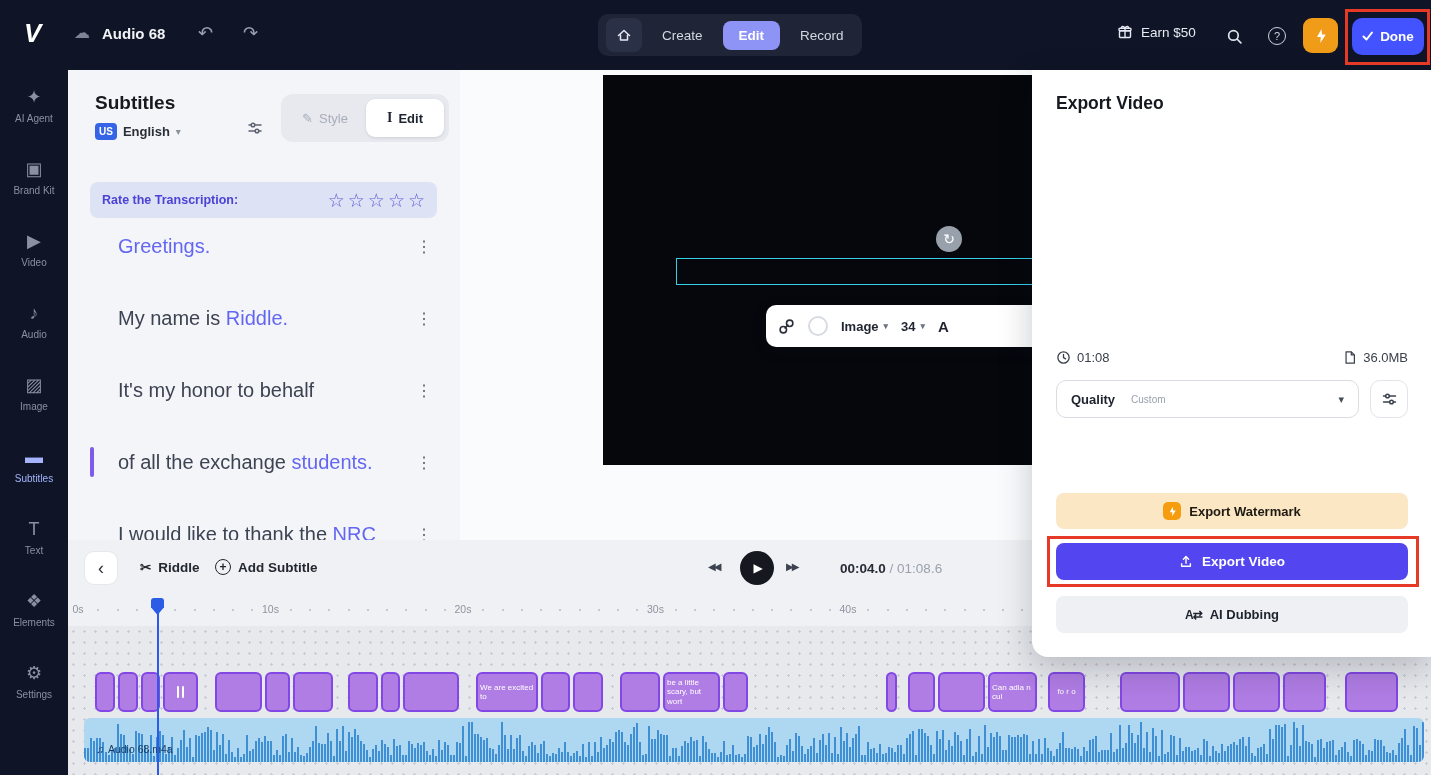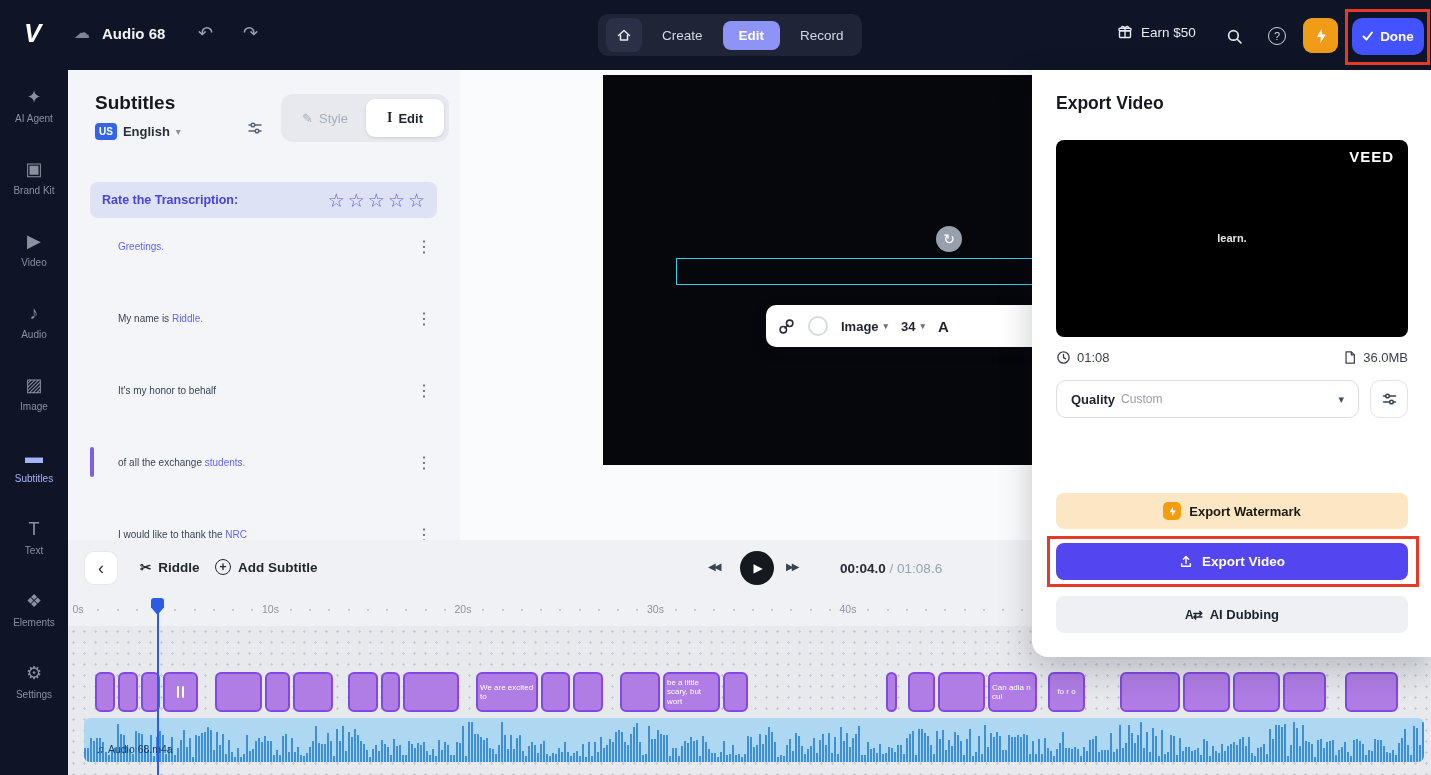--- a/index.html
+++ b/index.html
@@ -73,21 +73,21 @@
     background:#dee2f5; border-radius:8px; display:flex; align-items:center;
     padding:0 12px; }
   .rate-label { color:#4a43d6; font-weight:700; font-size:12.5px; }
   .stars { margin-left:auto; display:flex; gap:3px; }
   .star { color:#5b5bd6; font-size:19px; cursor:pointer; line-height:1; }
   .rows-wrap { position:absolute; left:0; top:140px; width:392px; }
   .sub-row { position:relative; height:72px; display:flex; align-items:center; cursor:pointer; }
   .curbar { position:absolute; left:22px; top:21px; width:4px; height:30px;
     border-radius:2px; background:#7c5ce8; display:none; }
   .sub-row.current .curbar { display:block; }
-  .rowtxt { margin-left:50px; font-size:10px; color:#3c4352; }
+  .rowtxt { margin-left:50px; font-size:20px; color:#3c4352; }
   .rowtxt .accent { color:#6366f1; }
   .rowdots { position:absolute; left:348px; color:#596070; font-size:16px; }
 
   
   .canvas { position:absolute; left:460px; top:70px; width:971px; height:470px;
     background:#fafbfc; z-index:5; }
   .video { position:absolute; left:143px; top:5px; width:480px; height:390px;
     background:#06070c; }
   .sync { position:absolute; left:476px; top:156px; width:26px; height:26px;
     border-radius:50%; background:#98a0ac; color:#fff; font-size:14px;
@@ -167,21 +167,21 @@
   .ep-caption { position:absolute; left:0; top:92px; width:100%; text-align:center;
     color:#e8e8e8; font-size:11px; font-weight:700; }
   .ep-meta { position:absolute; left:24px; top:280px; width:352px; display:flex;
     align-items:center; color:#3a404c; font-size:13px; }
   .ep-meta .mleft, .ep-meta .mright { display:flex; align-items:center; gap:6px; }
   .ep-meta .mright { margin-left:auto; }
   .ep-quality { position:absolute; left:24px; top:310px; width:303px; height:38px;
     background:#fff; border:1px solid #d9dce2; border-radius:10px; display:flex;
     align-items:center; padding:0 14px; cursor:pointer; }
   .q-label { font-size:13px; font-weight:700; color:#1d222c; }
-  .q-value { font-size:12px; color:#98a0ac; margin-left:6px; }
+  .q-value { font-size:10px; color:#98a0ac; margin-left:16px; }
   .q-chev { margin-left:auto; font-size:11px; color:#474e5a; }
   .ep-sliders { position:absolute; left:338px; top:310px; width:38px; height:38px;
     background:#fff; border:1px solid #e2e4ea; border-radius:10px; display:flex;
     align-items:center; justify-content:center; cursor:pointer; }
   .ep-burn { position:absolute; left:24px; top:358px; width:352px; height:38px;
     background:#fff; border:1px solid #eef0f3; border-radius:10px; display:flex;
     align-items:center; padding:0 14px; box-shadow:0 1px 2px rgba(20,24,40,.05); }
   .burn-label { font-size:13px; font-weight:700; color:#1d222c; }
   .info-circ { width:14px; height:14px; border:1.3px solid #aab0bb; border-radius:50%;
     color:#aab0bb; font-size:9px; display:flex; align-items:center;
@@ -968,24 +968,20 @@
     </div>
     <div class="sblock" style="left: 1052px; width: 60px;"></div>
     <div class="sblock" style="left: 1115px; width: 47px;"></div>
     <div class="sblock" style="left: 1165px; width: 47px;"></div>
     <div class="sblock" style="left: 1215px; width: 43px;"></div>
     <div class="sblock" style="left: 1277px; width: 53px;"></div>
   </section>
 
 <aside class="export-panel">
   <h2 class="ep-title">Export Video</h2>
-  <div class="ep-thumb">
-    <span class="ep-brand">VEED</span>
-    <span class="ep-caption">learn.</span>
-  </div>
   <div class="ep-meta">
     <span class="mleft">
       <svg width="15" height="15" viewBox="0 0 16 16" fill="none" stroke="#3a404c" stroke-width="1.4" stroke-linecap="round">
           <circle cx="8" cy="8" r="6"></circle>
           <path d="M8 4.8v3.4l2.2 1.3"></path>
         </svg>
       <span>01:08</span>
     </span>
     <span class="mright">
       <svg width="14" height="15" viewBox="0 0 16 16" fill="none" stroke="#3a404c" stroke-width="1.4" stroke-linejoin="round">

